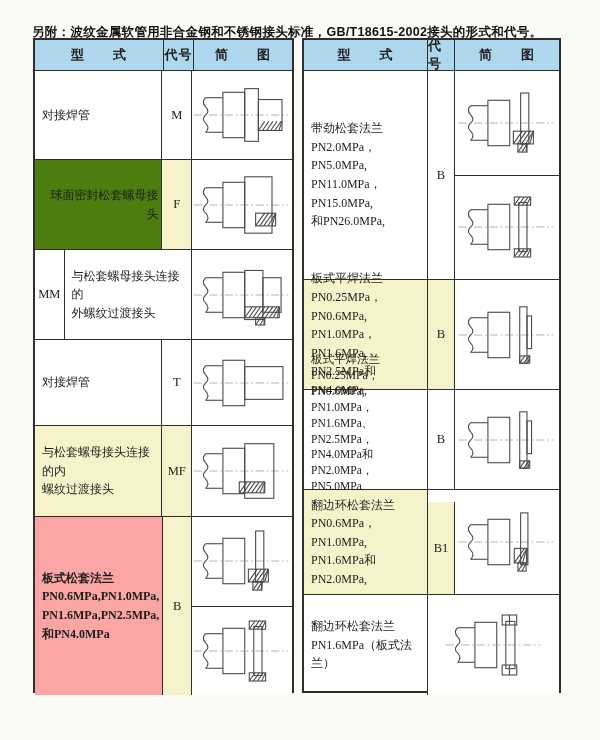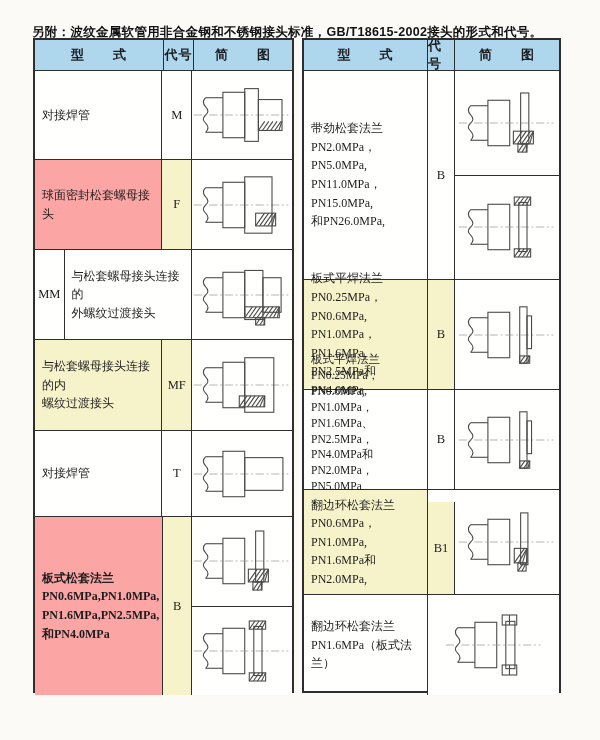--- a/index.html
+++ b/index.html
@@ -59,21 +59,21 @@
               <line x1="82" y1="52" x2="89" y2="42"></line>
               <line x1="86.5" y1="52" x2="93.5" y2="42"></line>
               <line x1="91" y1="52" x2="98" y2="42"></line>
               <line x1="95.5" y1="52" x2="99" y2="42"></line>
             </svg>
           </div>
       </div>
     </div>
 
     <div class="trow" style="height:90px">
-      <div class="cell c1 tcell" style="background: #fca5a5;">球面密封松套螺母接头</div>
+      <div class="cell c1 tcell" style="background: #4d7c0f; text-align: right;">球面密封松套螺母接头</div>
       <div class="cell c2 codecell" style="background: rgb(246, 243, 202);">F</div>
       <div class="cell c3">
         <div class="dsub">
             <svg viewBox="0 0 110 70" width="100" height="64" stroke="#4a4a4a" fill="none" stroke-width="1.2">
               <path d="M15,16 q-5,5 0,10 q5,5 0,9 q-5,5 0,9 q5,5 0,10"></path>
               <line x1="15" y1="16" x2="34" y2="16"></line>
               <line x1="15" y1="54" x2="34" y2="54"></line>
               <rect x="34" y="10" width="24" height="50"></rect>
               <line x1="2" y1="35" x2="106" y2="35" stroke="#999" stroke-width="0.8" stroke-dasharray="9 3 2 3"></line>
               <rect x="58" y="4" width="30" height="62"></rect>
@@ -114,20 +114,37 @@
               <line x1="94" y1="60" x2="96" y2="48"></line>
               <rect x="70" y="60" width="10" height="8"></rect>
               <line x1="70" y1="68" x2="75.6" y2="60"></line>
               <line x1="74.5" y1="68" x2="80" y2="60"></line>
               <line x1="79" y1="68" x2="80" y2="60"></line>
             </svg>
           </div>
       </div>
     </div>
 
+    <div class="trow" style="height:86px">
+      <div class="cell c1 tcell">对接焊管</div>
+      <div class="cell c2 codecell">T</div>
+      <div class="cell c3">
+        <div class="dsub">
+            <svg viewBox="0 0 110 70" width="100" height="64" stroke="#4a4a4a" fill="none" stroke-width="1.2">
+              <path d="M15,16 q-5,5 0,10 q5,5 0,9 q-5,5 0,9 q5,5 0,10"></path>
+              <line x1="15" y1="16" x2="34" y2="16"></line>
+              <line x1="15" y1="54" x2="34" y2="54"></line>
+              <rect x="34" y="10" width="24" height="50"></rect>
+              <line x1="2" y1="35" x2="106" y2="35" stroke="#999" stroke-width="0.8" stroke-dasharray="9 3 2 3"></line>
+              <rect x="58" y="17" width="42" height="36"></rect>
+            </svg>
+          </div>
+      </div>
+    </div>
+
     <div class="trow" style="height:91px">
       <div class="cell c1 tcell" style="background: rgb(246, 243, 202);">与松套螺母接头连接的内
 螺纹过渡接头</div>
       <div class="cell c2 codecell" style="background: rgb(246, 243, 202);">MF</div>
       <div class="cell c3">
         <div class="dsub">
             <svg viewBox="0 0 110 70" width="100" height="64" stroke="#4a4a4a" fill="none" stroke-width="1.2">
               <path d="M15,16 q-5,5 0,10 q5,5 0,9 q-5,5 0,9 q5,5 0,10"></path>
               <line x1="15" y1="16" x2="34" y2="16"></line>
               <line x1="15" y1="54" x2="34" y2="54"></line>
@@ -135,37 +152,20 @@
               <line x1="2" y1="35" x2="106" y2="35" stroke="#999" stroke-width="0.8" stroke-dasharray="9 3 2 3"></line>
               <rect x="58" y="5" width="32" height="60"></rect>
               <rect x="52" y="47" width="28" height="12"></rect>
               <line x1="52" y1="59" x2="60.4" y2="47"></line>
               <line x1="56.5" y1="59" x2="64.9" y2="47"></line>
               <line x1="61" y1="59" x2="69.4" y2="47"></line>
               <line x1="65.5" y1="59" x2="73.9" y2="47"></line>
               <line x1="70" y1="59" x2="78.4" y2="47"></line>
               <line x1="74.5" y1="59" x2="80" y2="47"></line>
               <line x1="79" y1="59" x2="80" y2="47"></line>
-            </svg>
-          </div>
-      </div>
-    </div>
-
-    <div class="trow" style="height:86px">
-      <div class="cell c1 tcell">对接焊管</div>
-      <div class="cell c2 codecell">T</div>
-      <div class="cell c3">
-        <div class="dsub">
-            <svg viewBox="0 0 110 70" width="100" height="64" stroke="#4a4a4a" fill="none" stroke-width="1.2">
-              <path d="M15,16 q-5,5 0,10 q5,5 0,9 q-5,5 0,9 q5,5 0,10"></path>
-              <line x1="15" y1="16" x2="34" y2="16"></line>
-              <line x1="15" y1="54" x2="34" y2="54"></line>
-              <rect x="34" y="10" width="24" height="50"></rect>
-              <line x1="2" y1="35" x2="106" y2="35" stroke="#999" stroke-width="0.8" stroke-dasharray="9 3 2 3"></line>
-              <rect x="58" y="17" width="42" height="36"></rect>
             </svg>
           </div>
       </div>
     </div>
 
     <div class="trow" style="height:179px">
       <div class="cell c1 tcell" style="background: #fca5a5; font-weight: bold;">板式松套法兰
 PN0.6MPa,PN1.0MPa,
 PN1.6MPa,PN2.5MPa,
 和PN4.0MPa</div>

